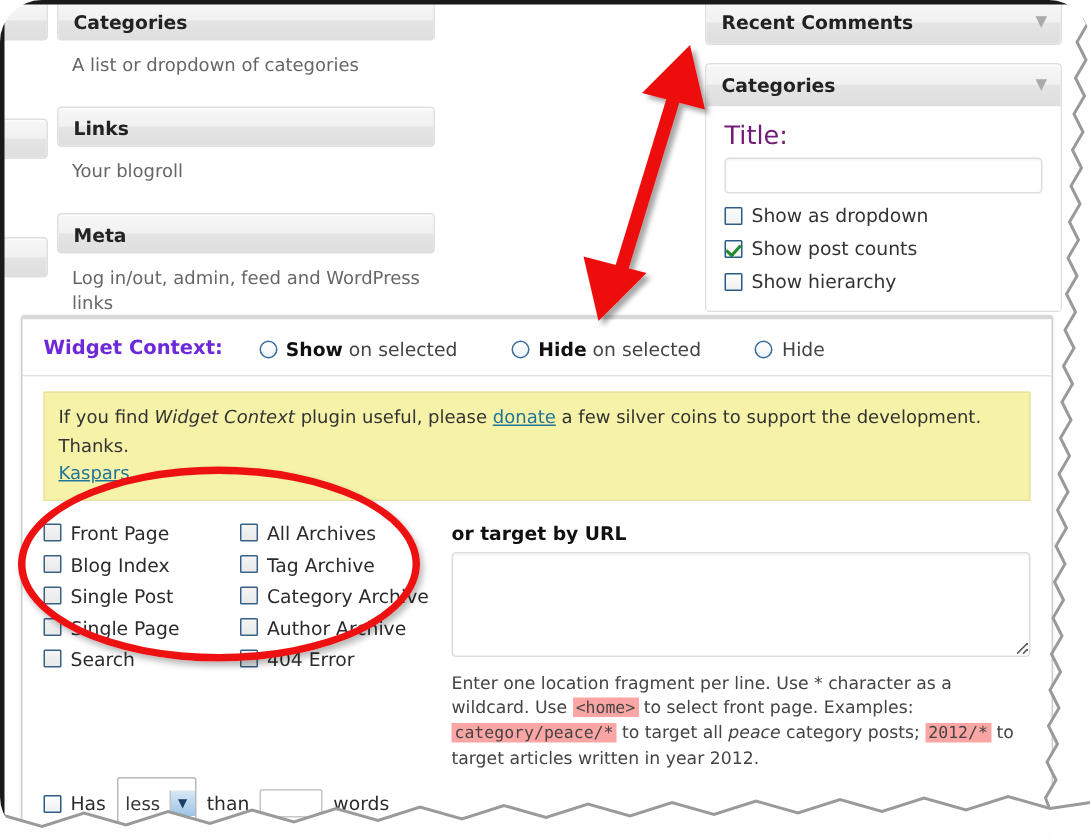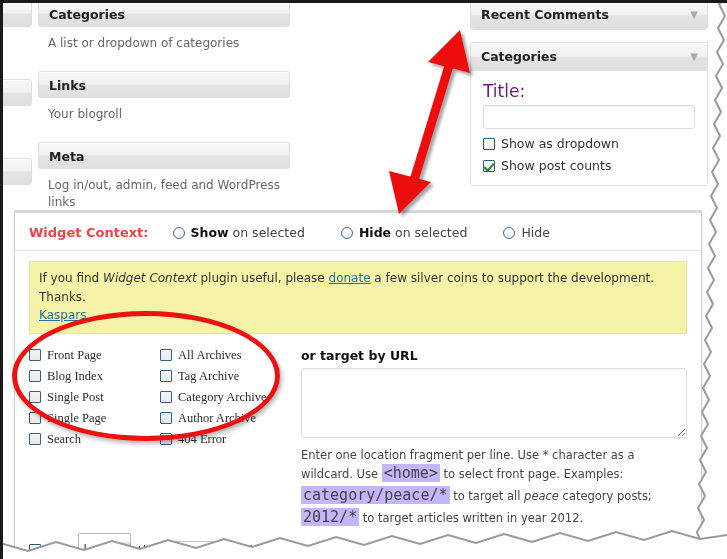--- a/index.html
+++ b/index.html
@@ -10,20 +10,21 @@
     background: #ffffff;
     font-family: "DejaVu Sans", "Liberation Sans", sans-serif;
   }
 
   #root {
     position: relative;
     width: 727px;
     height: 559px;
     background: #fff;
     overflow: hidden;
+    border-radius: 28px;
   }
 
   
   .frame-edge {
     position: absolute;
     background: #1a1a1a;
     z-index: 60;
   }
   .frame-top    { left: 0;  top: 0;   width: 727px; height: 3px; }
   .frame-left   { left: 0;  top: 0;   width: 3px;  height: 559px; }
@@ -185,21 +186,21 @@
 
   .wc-row-ctx {
     display: flex;
     align-items: center;
     padding: 12px 14px 10px 14px;
     border-bottom: 1px solid #e3e3e3;
   }
   .wc-label {
     font-size: 13px;
     font-weight: bold;
-    color: #ef4444;
+    color: #6d28d9;
     margin-right: 24px;
   }
   .radio-opt {
     display: flex;
     align-items: center;
     font-size: 12.5px;
     color: #444;
     margin-right: 36px;
   }
   .radio-opt b { color: #111; margin-right: 4px; }
@@ -221,21 +222,20 @@
 
   .wc-body {
     display: flex;
     padding: 14px 14px 0 14px;
   }
   .wc-left { width: 262px; flex: 0 0 auto; }
   .wc-right { flex: 1 1 auto; padding-left: 10px; }
 
   .check-grid {
     display: flex;
-    font-family: Liberation Serif, serif;
   }
   .check-col { width: 50%; }
   .check-grid .cb-row { margin-top: 0; margin-bottom: 6px; line-height: 15px; align-items: flex-start; }
   .check-grid .cbx { margin-top: 1px; }
   .check-grid .cb-row span.lbl { font-size: 12.5px; color: #2b2b2b; }
 
   .target-title {
     font-size: 12.5px;
     font-weight: bold;
     color: #111;
@@ -250,23 +250,23 @@
     box-shadow: 0 1px 2px rgba(0,0,0,0.05) inset;
   }
   .target-help {
     margin-top: 5px;
     font-size: 11.5px;
     color: #444;
     line-height: 1.45;
   }
   .target-help code {
     font-family: "DejaVu Sans Mono", "Liberation Mono", monospace;
-    background: #c4b5fd;
+    background: #fca5a5;
     padding: 0 2px;
-    font-size: 15px;
+    font-size: 11px;
   }
   .target-help i { font-style: italic; }
 
   .words-row {
     display: flex;
     align-items: center;
     padding: 4px 14px 0 14px;
     font-size: 12.5px;
     color: #2b2b2b;
   }
@@ -380,20 +380,24 @@
         <div class="fld-label">Title:</div>
         <input class="txt-input" type="text" value="" style="">
 
         <div class="cb-row">
           <span class="cbx"></span>
           <span>Show as dropdown</span>
         </div>
         <div class="cb-row">
           <span class="cbx checked"></span>
           <span>Show post counts</span>
+        </div>
+        <div class="cb-row">
+          <span class="cbx"></span>
+          <span>Show hierarchy</span>
         </div>
       </div>
     </div>
 
   </div>
 
   <div class="wc-panel">
 
     <div class="wc-row-ctx">
       <div class="wc-label">Widget Context:</div>

